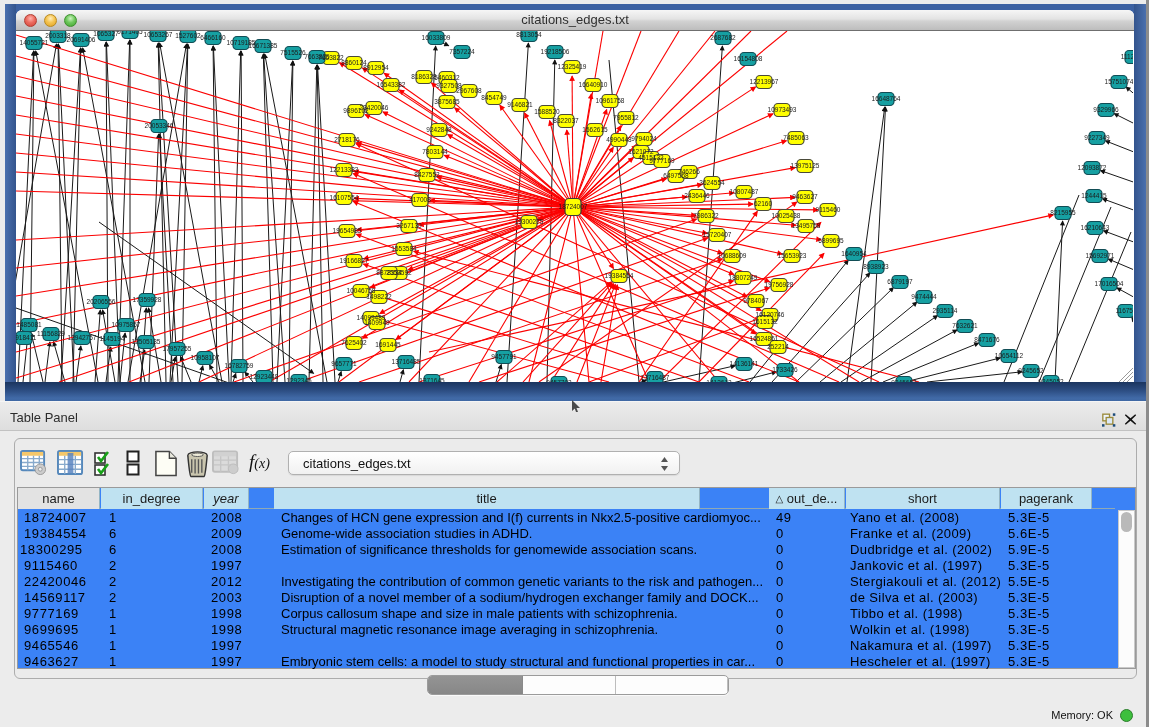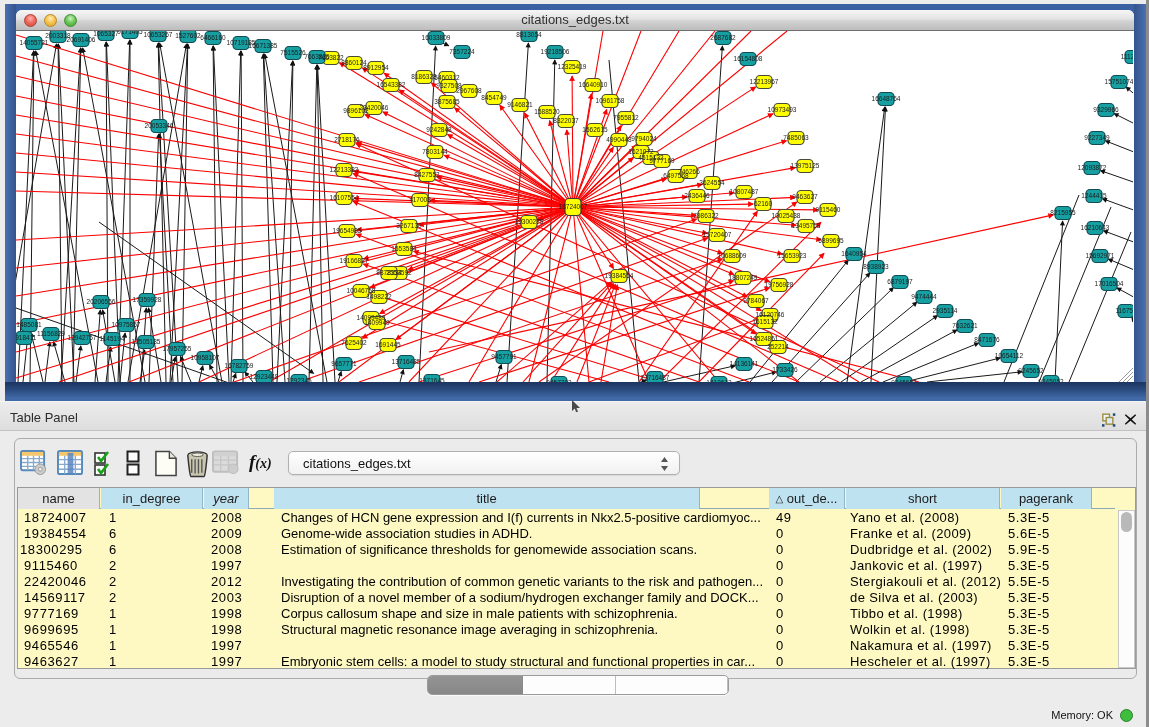--- a/index.html
+++ b/index.html
@@ -15,21 +15,21 @@
 #tl2{left:28px;background:radial-gradient(circle at 50% 32%,#ffeebc 0%,#f5c451 45%,#dfa123 100%);border:1px solid #b8891f;}
 #tl3{left:48px;background:radial-gradient(circle at 50% 32%,#ccf3c0 0%,#6fc85e 45%,#3fa32c 100%);border:1px solid #3d8f2e;}
 #canvas{position:absolute;left:0;top:21px;width:1118px;height:351px;background:#fff;}
 #rightstrip{position:absolute;left:1146px;top:0;width:3px;height:727px;background:#8c8c8c;}
 #tph{position:absolute;left:0;top:401px;width:1146px;height:30px;background:linear-gradient(180deg,#ececec,#dedede);border-bottom:1px solid #c2c2c2;border-top:1px solid #f5f5f5;}
 #tph .t{position:absolute;left:10px;top:8px;font-size:13px;color:#2d2d2d;}
 #tpc{position:absolute;left:14px;top:438px;width:1123px;height:241px;background:#ebebeb;border:1px solid #acacac;border-radius:6px;}
 .icon{position:absolute;top:11px;}
 #dd{position:absolute;left:273px;top:12px;width:392px;height:24px;border:1px solid #b0b0b0;border-radius:5px;background:linear-gradient(180deg,#ffffff,#f1f1f1);box-shadow:0 1px 1px rgba(0,0,0,.08);}
 #dd .t{position:absolute;left:14px;top:4px;font-size:13px;color:#111;}
-#tbl{position:absolute;left:2px;top:48px;width:1119px;height:182px;background:#fef9c3;border:1px solid #9a9a9a;}
+#tbl{position:absolute;left:2px;top:48px;width:1119px;height:182px;background:#3b82f6;border:1px solid #9a9a9a;}
 #thead{position:absolute;left:0;top:0;width:1097px;height:21px;border-bottom:1px solid #8fa9b5;}
 .hc{position:absolute;top:0;height:21px;border-right:1px solid #94b5c4;font-size:13px;color:#1b1b1b;text-align:center;line-height:21px;}
 #tbody{position:absolute;left:0;top:22px;width:1097px;height:159px;overflow:hidden;}
 .row{position:absolute;left:0;width:1097px;height:16px;}
 .rc{position:absolute;top:0;font-size:13px;color:#000;white-space:nowrap;line-height:16px;}
 #vscroll{position:absolute;right:0px;top:22px;width:17px;height:158px;background:#fcfcfc;border:1px solid #c9c9c9;}
 #vthumb{position:absolute;left:2px;top:1px;width:11px;height:20px;border-radius:6px;background:#b9b9b9;}
 #tabs{position:absolute;left:427px;top:675px;height:20px;display:flex;border:1px solid #9b9b9b;border-radius:5px;overflow:hidden;background:#fdfdfd;box-shadow:0 1px 0 rgba(255,255,255,.7);}
 .tab{font-size:13px;line-height:19px;padding:16px 14px;color:#1c1c1c;border-right:1px solid #bdbdbd;}
 .tab.sel{background:linear-gradient(180deg,#949494,#7d7d7d);color:#f4f4f4;border-right:1px solid #8a8a8a;}
@@ -606,21 +606,21 @@
       <path d="M3 5c0 2 2 22 3 22h14c1 0 3-20 3-22" fill="#c9c5ae" stroke="#333" stroke-width="1.5"></path>
       <path d="M7 9v14M10.5 9v15M14 9v15M17.5 9v14" stroke="#555" stroke-width="1.4"></path>
       <ellipse cx="13" cy="4.4" rx="6" ry="1.8" fill="#efecd9" stroke="#555"></ellipse>
     </svg>
   <svg class="icon" style="left:197px;" width="28" height="26" viewBox="0 0 29 26" opacity="0.55">
       <rect x="1" y="1" width="25" height="21" rx="2" fill="#cfcfcf" stroke="#9a9a9a" stroke-width="2"></rect>
       <rect x="2" y="2" width="23" height="4" fill="#bdbdbd"></rect>
       <path d="M2 10h23M2 15h23M9 6v16M17 6v16" stroke="#a8a8a8" stroke-width="1.4"></path>
       <circle cx="22" cy="19" r="5" fill="#b5b5b5" stroke="#999"></circle>
     </svg>
-  <div class="icon" style="left:234px;top:12px;font-family:'Liberation Serif',serif;font-style:italic;font-weight:bold;font-size:19px;color:#111;">f<span style="font-size:14px;">(x)</span></div>
+  <div class="icon" style="left:234px;top:12px;font-family:'Liberation Serif',serif;font-style:italic;font-weight:normal;font-size:19px;color:#111;">f<span style="font-size:14px;">(x)</span></div>
   <div id="dd">
       <div class="t">citations_edges.txt</div>
     <svg style="position:absolute;right:10px;top:5px;" width="9" height="14" viewBox="0 0 9 14">
         <path d="M4.5 0L8 5H1z" fill="#555"></path>
         <path d="M4.5 14L8 9H1z" fill="#555"></path>
       </svg>
   </div>
   <div id="tbl">
     <div id="thead">
         <div class="hc" style="left:0px;width:82px;background:#e3e3e3;">name</div>

